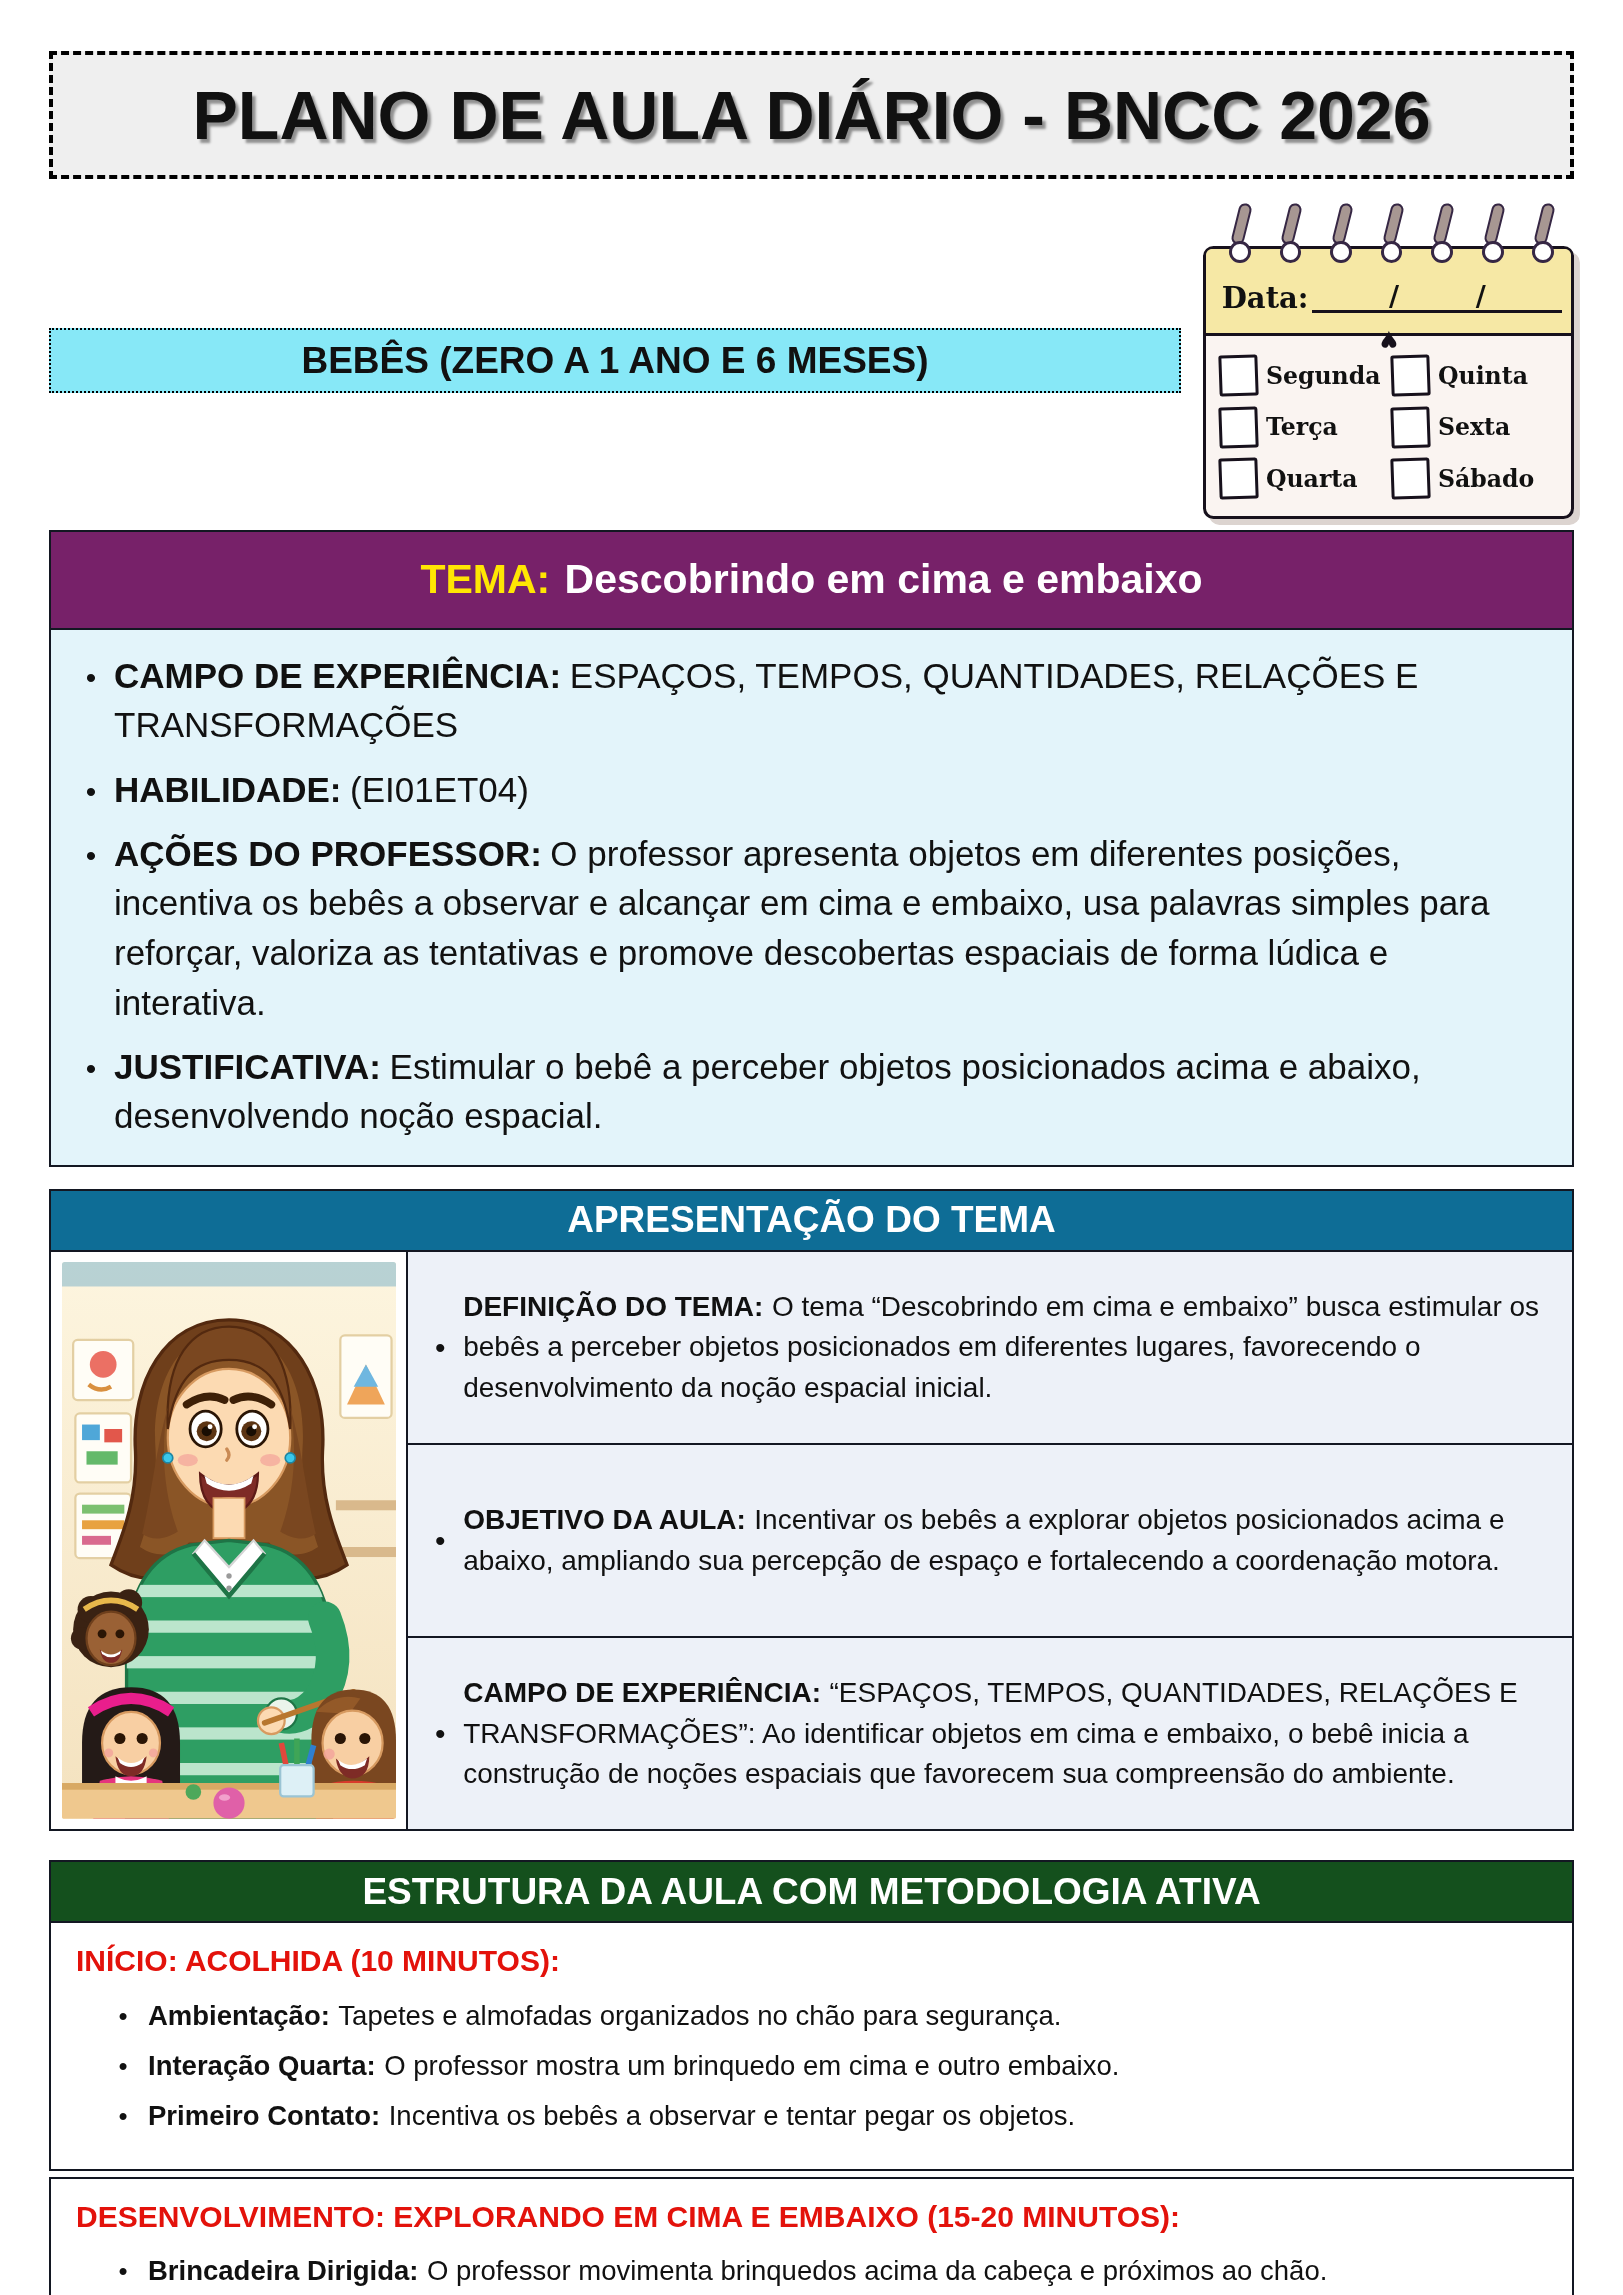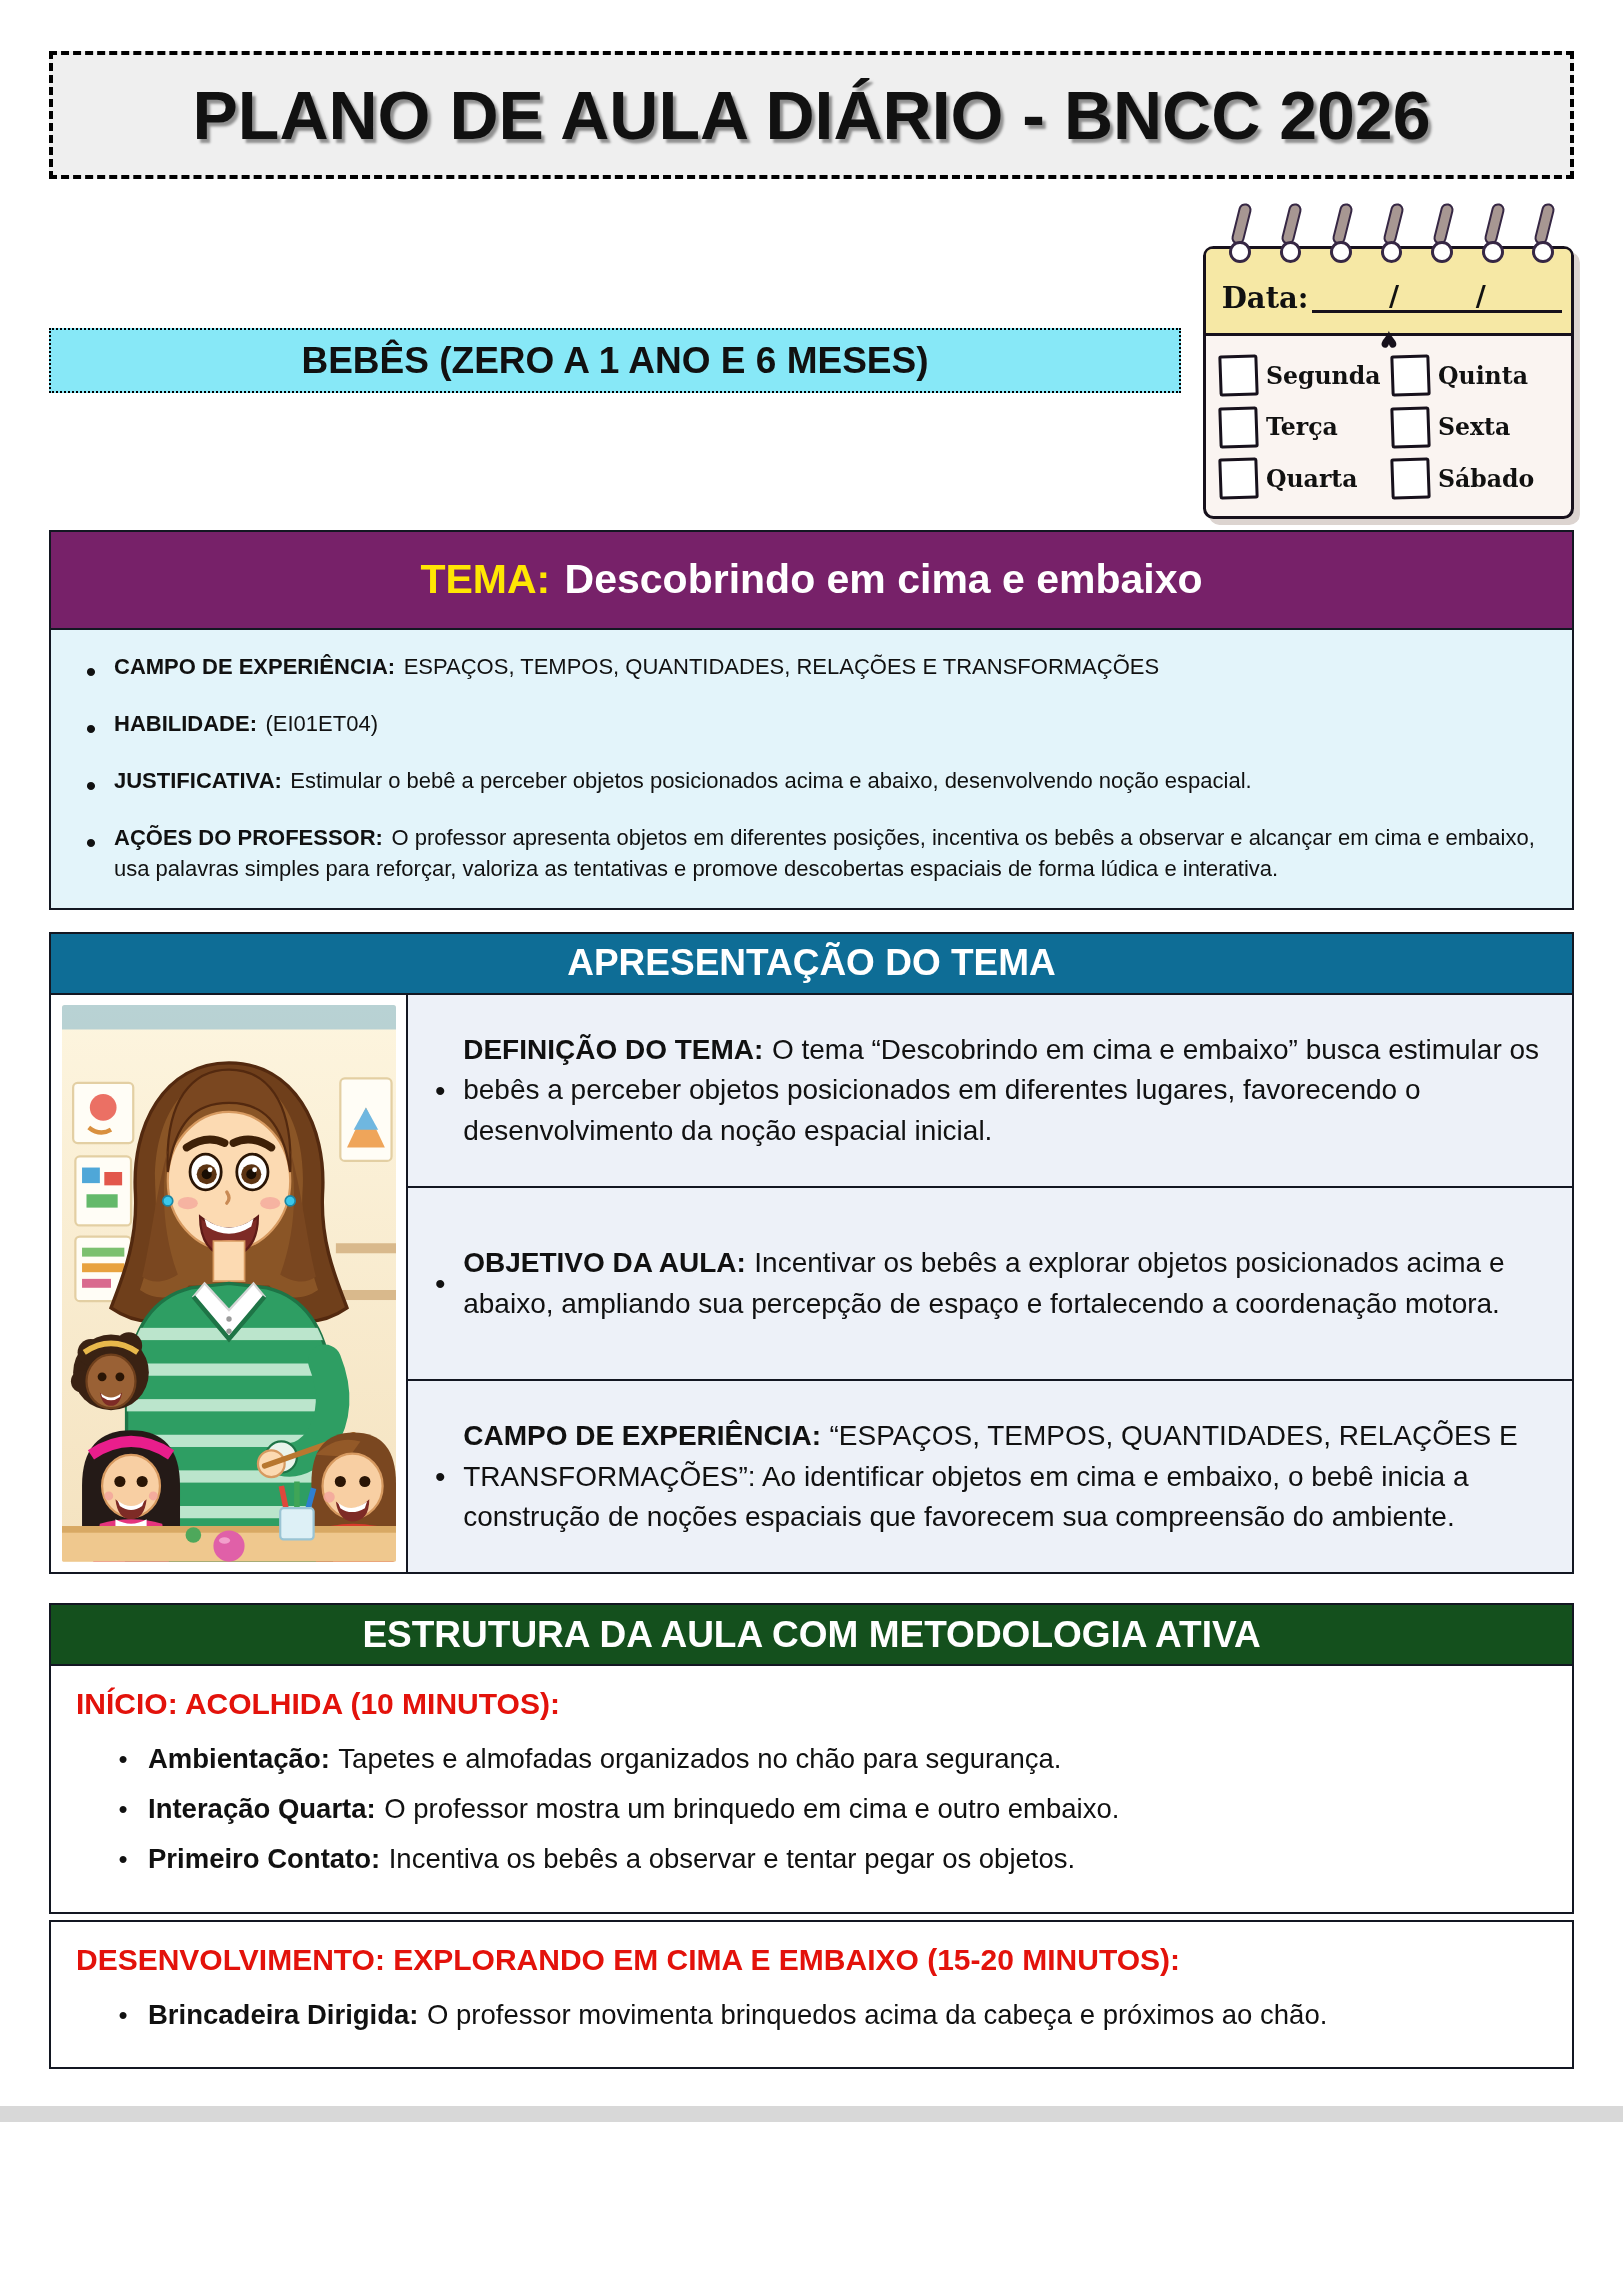--- a/index.html
+++ b/index.html
@@ -84,21 +84,21 @@
   .tema-band{
     margin-top:10.5px;background:#772169;border:2px solid #131722;height:96px;
     display:flex;align-items:center;justify-content:center;gap:14.4px;
     font-size:41px;font-weight:bold;
   }
   .tema-band .t-label{color:#FFE603;}
   .tema-band .t-text{color:#ffffff;}
   .tema-body{border:2px solid #131722;border-top:none;background:#E3F4FA;padding:21px 30px 23.6px 17px;}
 
   ul.bullets{list-style:none;margin:0;padding:0;}
-  ul.bullets li{display:flex;font-size:22px;line-height:1.42;margin-bottom:14.4px;}
+  ul.bullets li{display:flex;font-size:35px;line-height:1.42;margin-bottom:14.4px;}
   ul.bullets li:last-child{margin-bottom:0;}
   .dot{width:46px;flex:none;text-align:center;}
   .dot::before{content:"•";font-size:30px;}
   .content{flex:1;min-width:0;}
   .bl{font-weight:bold;margin-right:8.5px;}
 
   
   .section-band{
     border:2px solid #131722;height:59px;display:flex;align-items:center;justify-content:center;
     color:#fff;font-weight:bold;font-size:37px;
@@ -227,25 +227,25 @@
       <li>
         <span class="dot"></span>
         <span class="content"><span class="bl">CAMPO DE EXPERIÊNCIA:</span><span>ESPAÇOS, TEMPOS, QUANTIDADES, RELAÇÕES E TRANSFORMAÇÕES</span></span>
       </li>
       <li>
         <span class="dot"></span>
         <span class="content"><span class="bl">HABILIDADE:</span><span>(EI01ET04)</span></span>
       </li>
       <li>
         <span class="dot"></span>
+        <span class="content"><span class="bl">AÇÕES DO PROFESSOR:</span><span>O professor apresenta objetos em diferentes posições, incentiva os bebês a observar e alcançar em cima e embaixo, usa palavras simples para reforçar, valoriza as tentativas e promove descobertas espaciais de forma lúdica e interativa.</span></span>
+      </li>
+      <li>
+        <span class="dot"></span>
         <span class="content"><span class="bl">JUSTIFICATIVA:</span><span>Estimular o bebê a perceber objetos posicionados acima e abaixo, desenvolvendo noção espacial.</span></span>
-      </li>
-      <li>
-        <span class="dot"></span>
-        <span class="content"><span class="bl">AÇÕES DO PROFESSOR:</span><span>O professor apresenta objetos em diferentes posições, incentiva os bebês a observar e alcançar em cima e embaixo, usa palavras simples para reforçar, valoriza as tentativas e promove descobertas espaciais de forma lúdica e interativa.</span></span>
       </li>
     </ul>
   </div>
 
   <div class="section-band teal">
     <span>APRESENTAÇÃO DO TEMA</span>
   </div>
 
   <div class="pres-box">
     <div class="pres-image">

